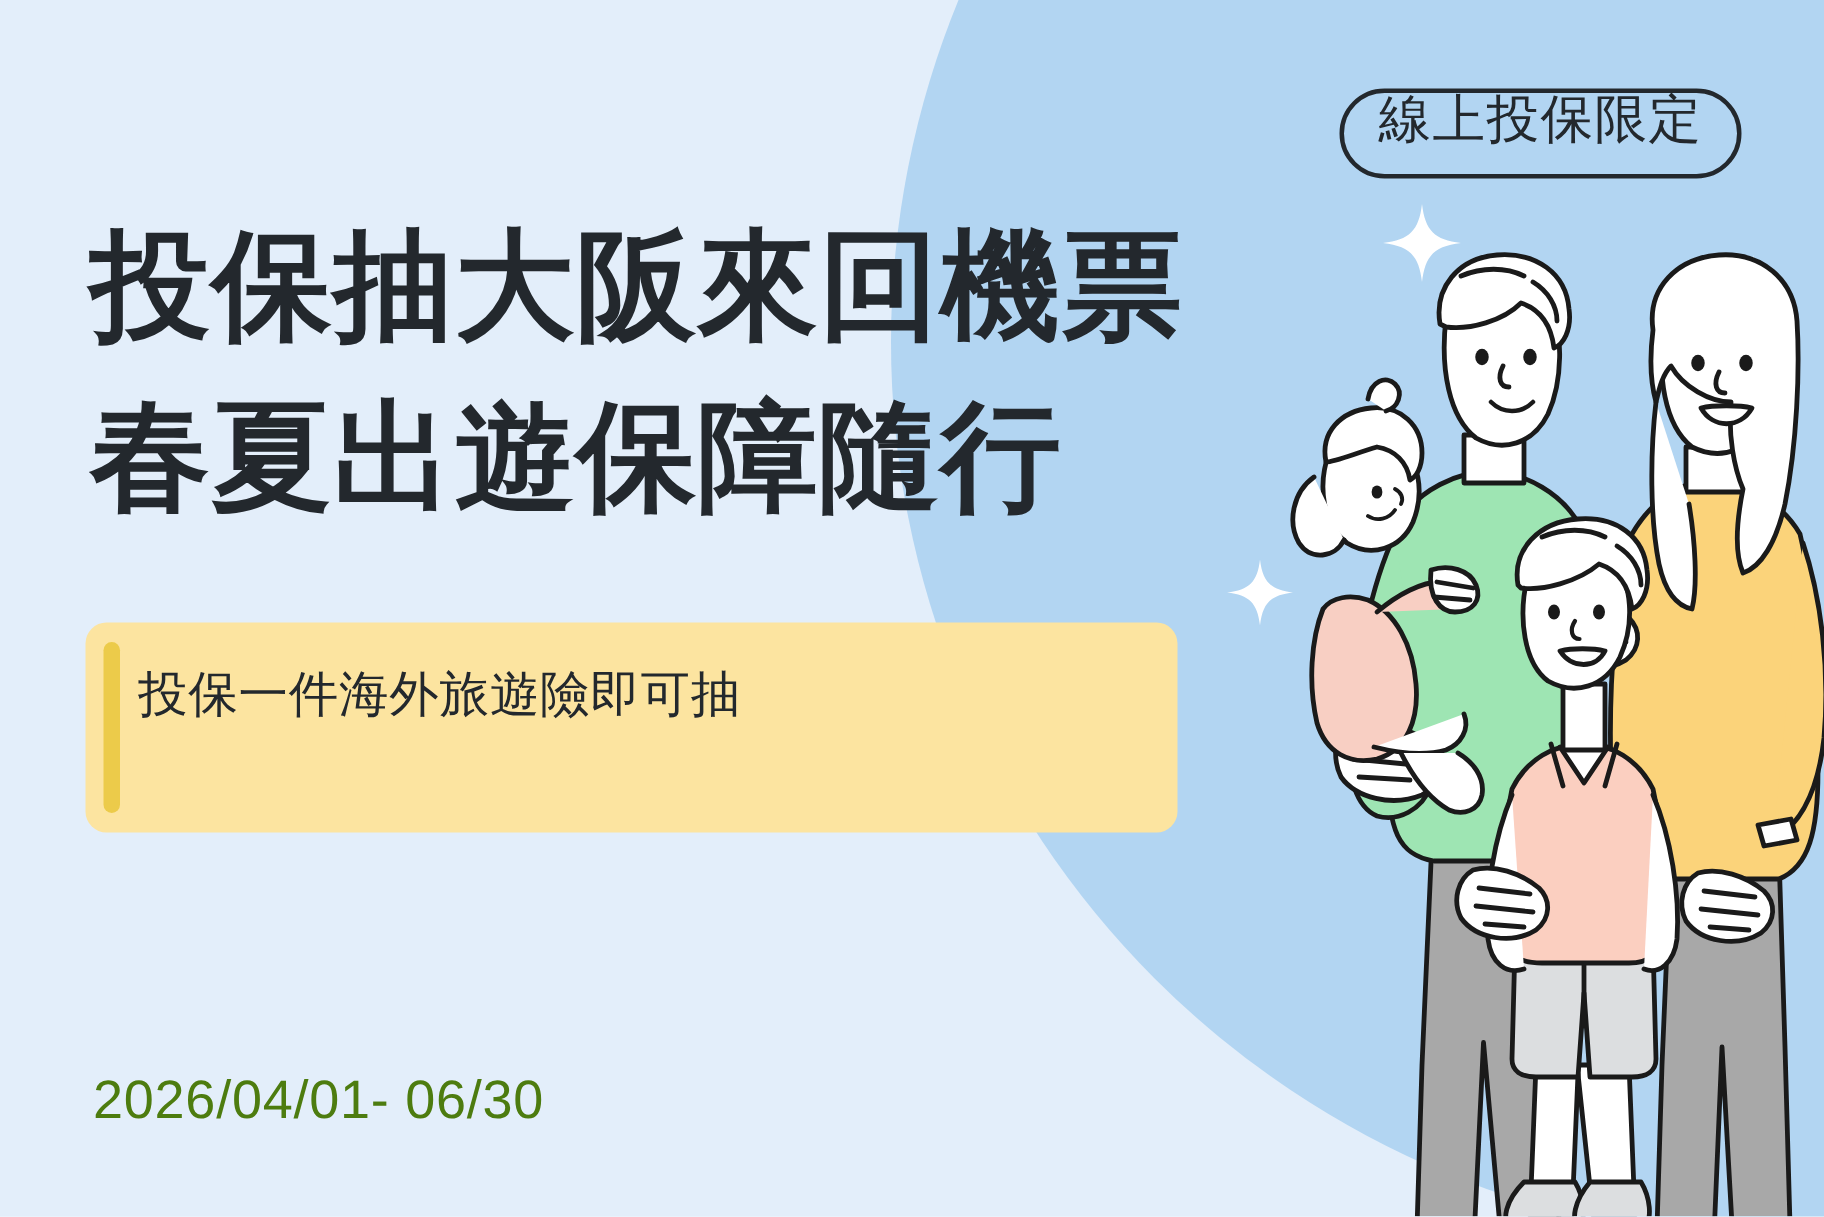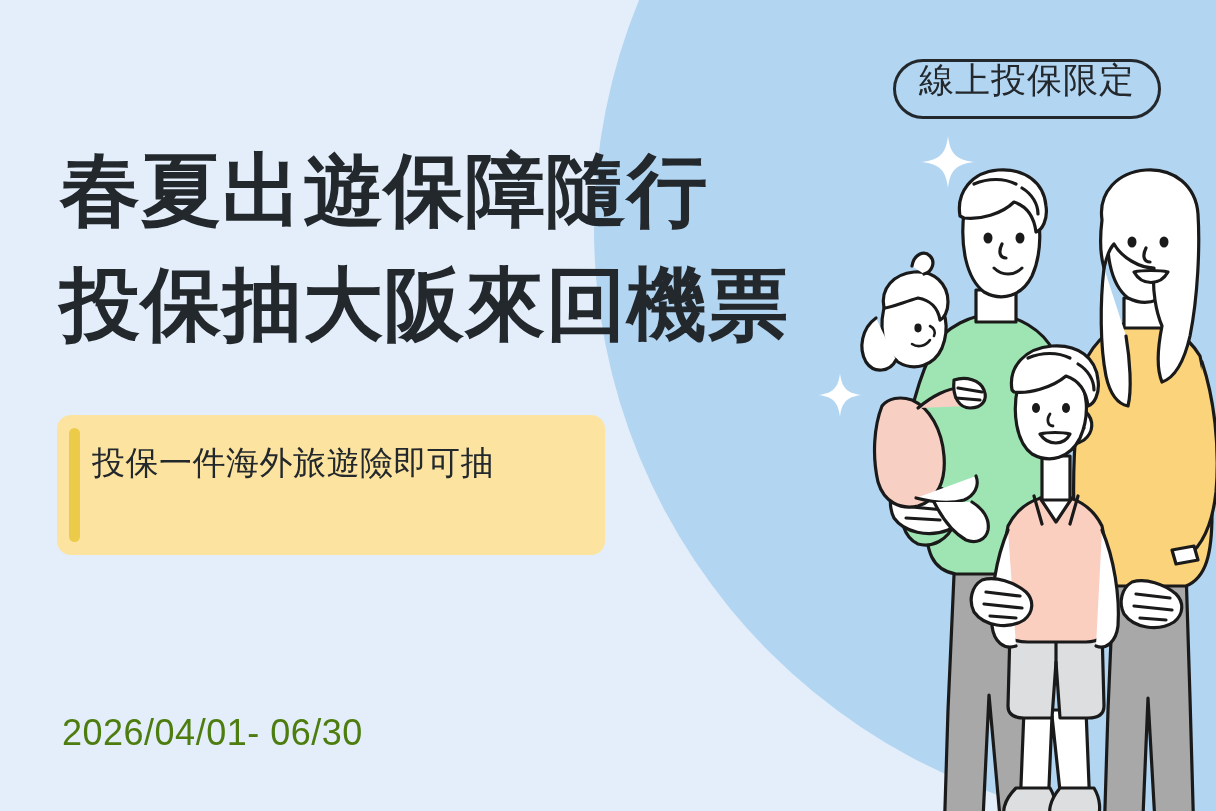--- a/index.html
+++ b/index.html
@@ -88,21 +88,21 @@
     line-height: 1.42;
     letter-spacing: 1px;
     white-space: nowrap;
   }
 
   
   #subtitle-card {
     position: absolute;
     left: 57px;
     top: 415px;
-    width: 548px;
+    width: 728px;
     height: 140px;
     background: #fce4a0;
     border-radius: 14px;
     box-sizing: border-box;
   }
   #subtitle-accent-bar {
     position: absolute;
     left: 12px;
     top: 13px;
     width: 11px;
@@ -280,22 +280,22 @@
         <path d="M130 442 L164 446 M128 454 L166 458 M134 466 L160 468"></path>
       </g>
     </svg>
   </div>
 
   <div id="online-badge">
     <span class="badge-text">線上投保限定</span>
   </div>
 
   <div id="headline">
+    <div class="hl-line">投保抽大阪來回機票</div>
     <div class="hl-line">春夏出遊保障隨行</div>
-    <div class="hl-line">投保抽大阪來回機票</div>
   </div>
 
   <div id="subtitle-card">
     <div id="subtitle-accent-bar"></div>
     <div id="subtitle-lines">
       <div class="sub-line">投保一件海外旅遊險即可抽</div>
     </div>
   </div>
 
   <div id="promo-date">2026/04/01- 06/30</div>

